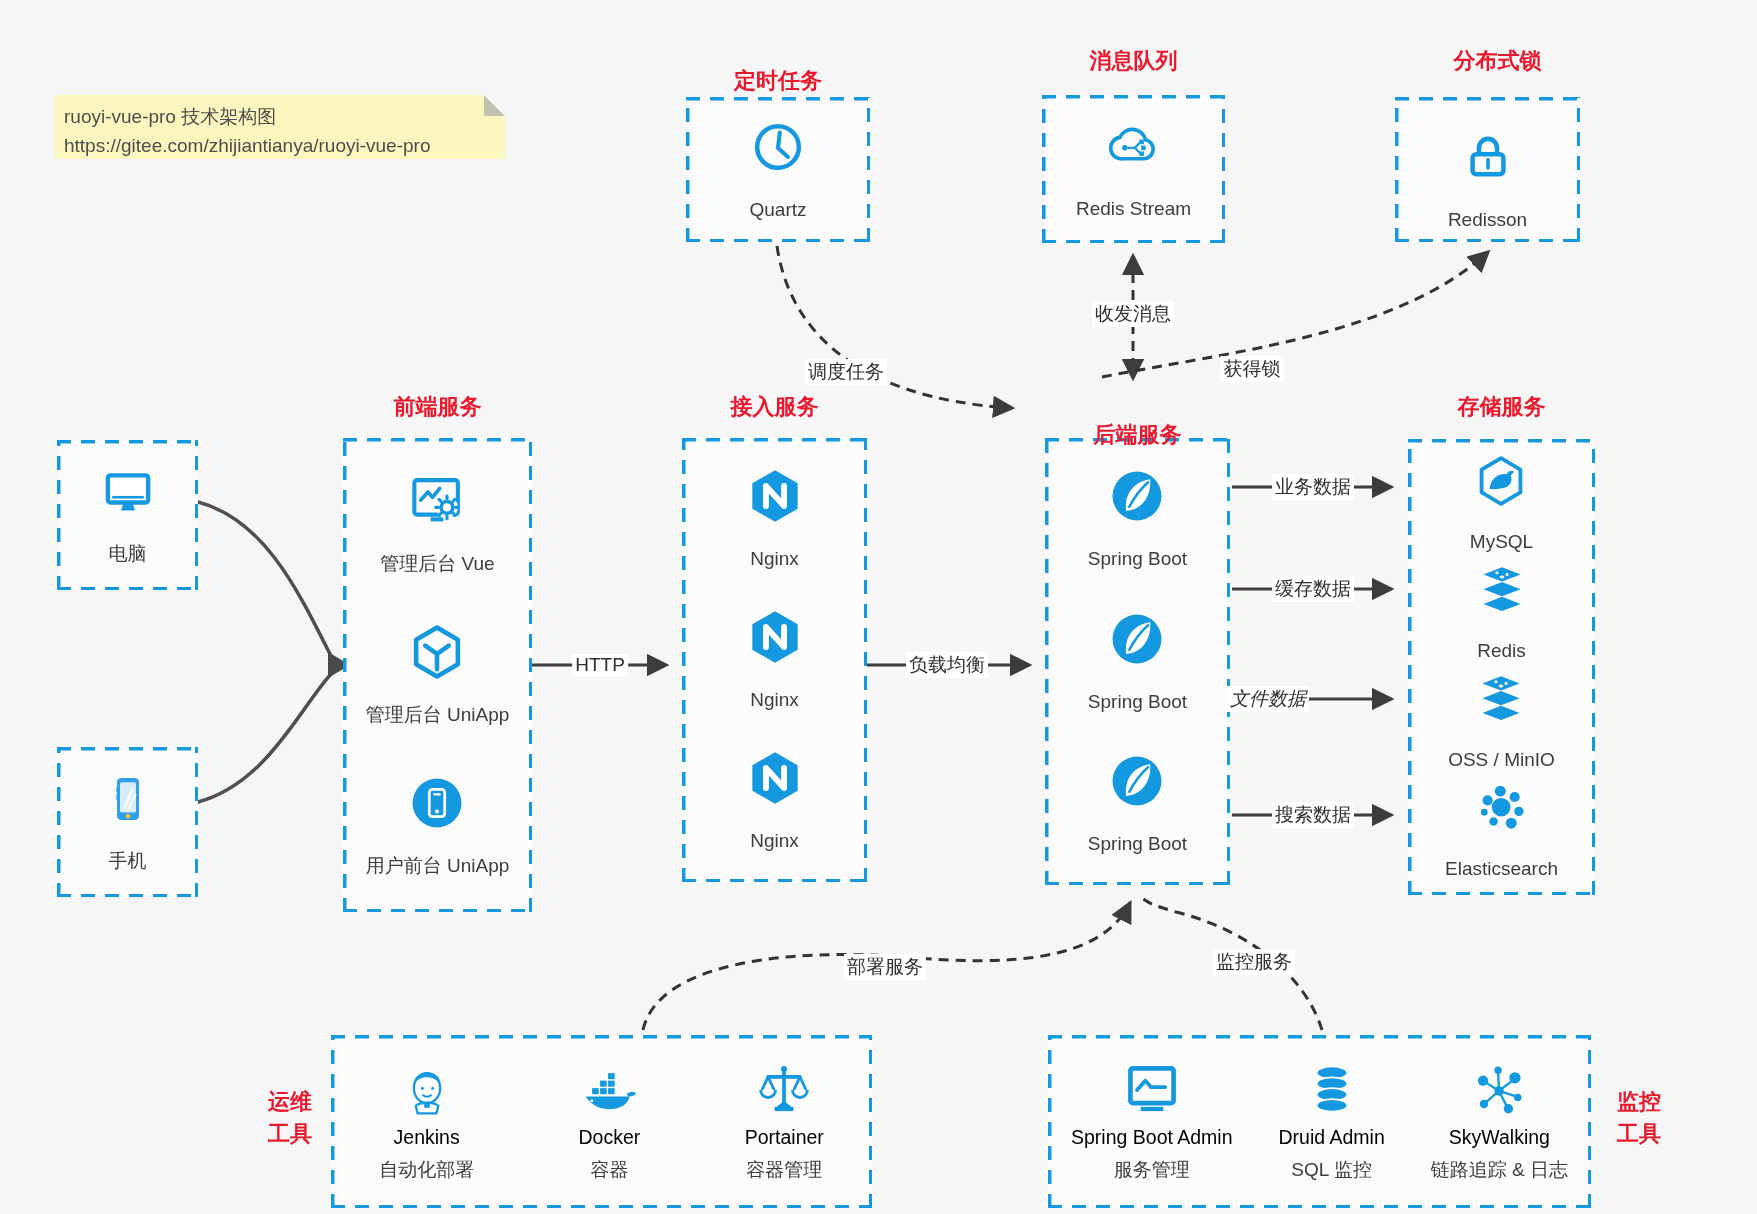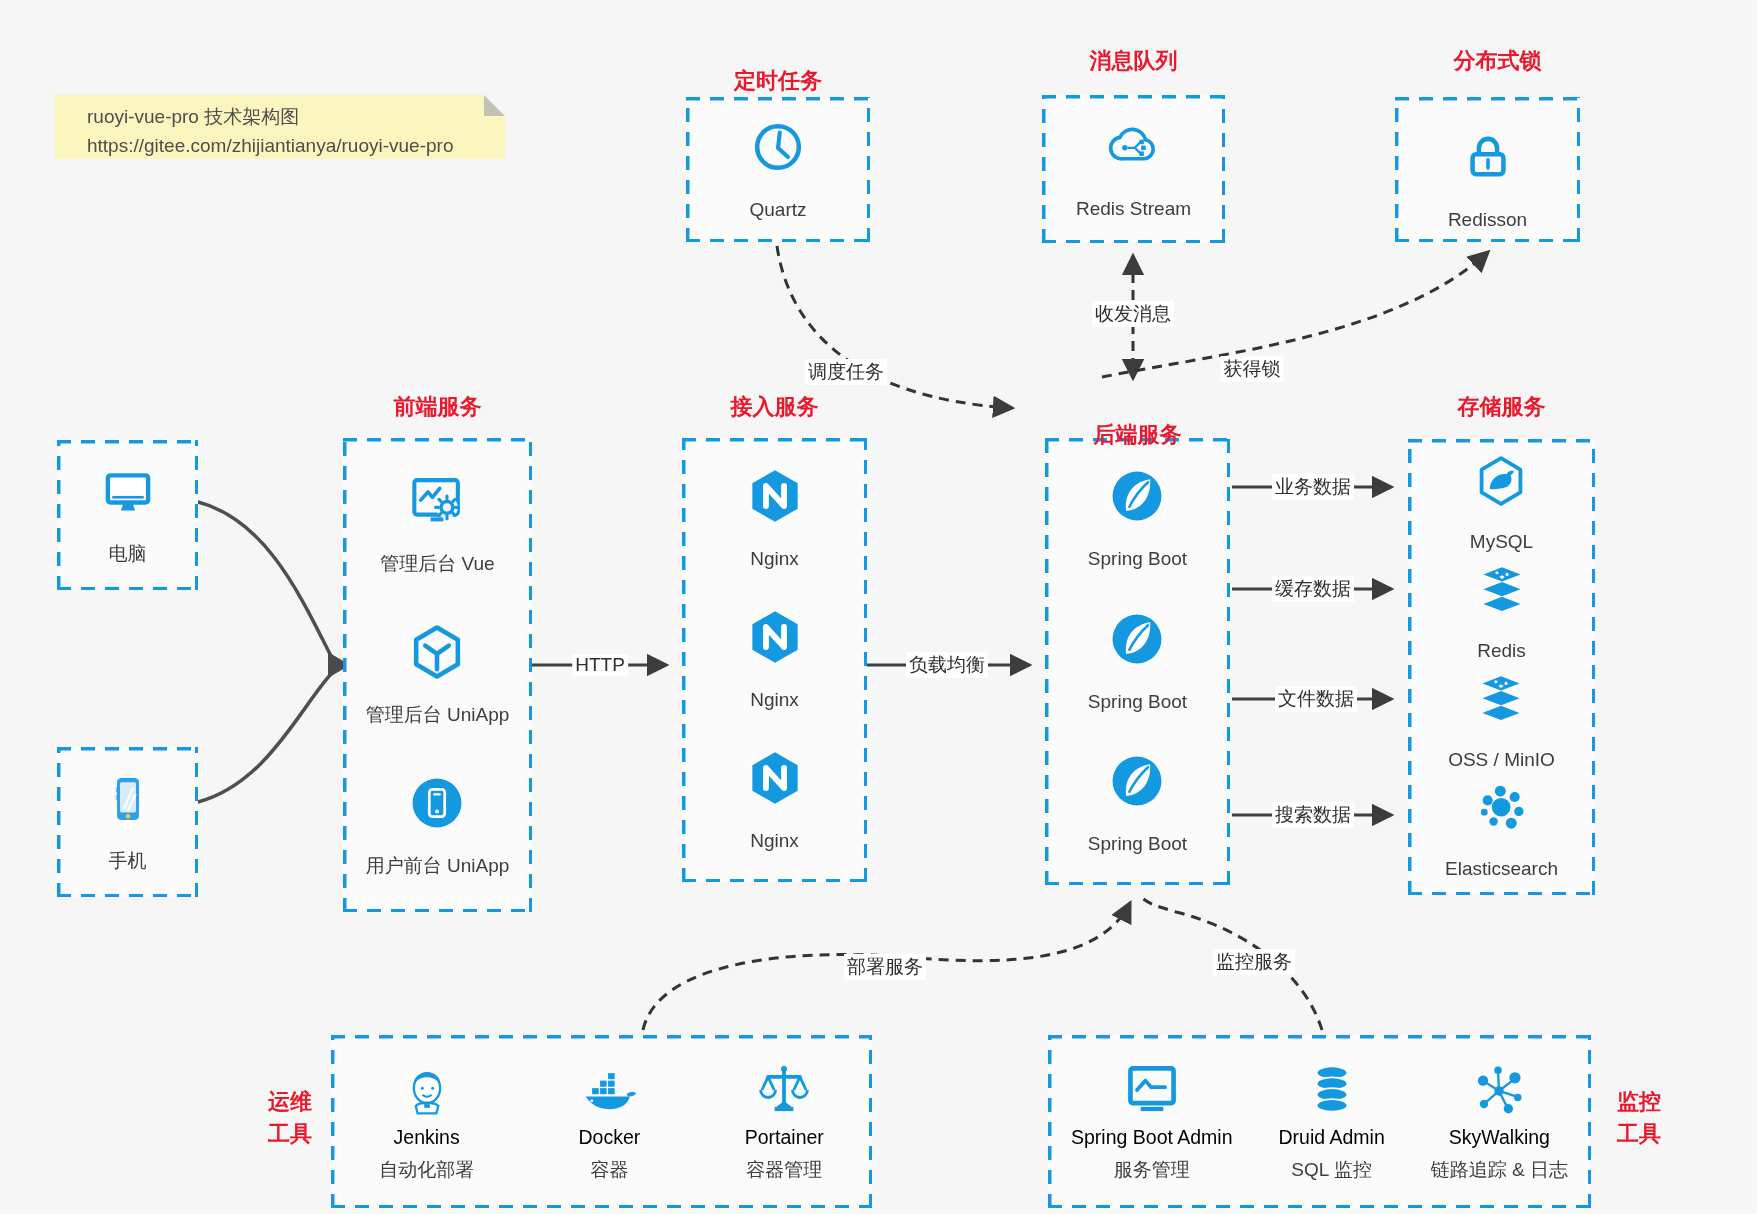--- a/index.html
+++ b/index.html
@@ -22,21 +22,21 @@
   .item{display:flex;flex-direction:column;align-items:center;gap:22px;}
   .item .label{font-size:19px;color:var(--ink);white-space:nowrap;line-height:1.25;}
   .tool .label{font-size:19.5px;}
   .tool .sub{font-size:19px;color:var(--ink);margin-top:2px;white-space:nowrap;}
   .tool{text-align:center;display:flex;flex-direction:column;align-items:center;gap:6px;}
   .red-title{position:absolute;z-index:3;color:var(--red);font-weight:bold;font-size:22px;text-align:center;white-space:nowrap;}
   .side-title{line-height:1.45;}
   .edge-label{position:absolute;z-index:3;font-size:19px;color:#2e2e2e;background:#fff;padding:0 3px;
     white-space:nowrap;transform:translate(-50%,-50%);}
   .note{position:absolute;left:55px;top:95px;width:450px;height:64px;z-index:3;background:#fbf6bd;
-    padding:7px 32px;box-sizing:border-box;font-size:19px;color:#4e4e4e;line-height:1.55;}
+    padding:7px 9px;box-sizing:border-box;font-size:19px;color:#4e4e4e;line-height:1.55;}
   .note::before{content:"";position:absolute;right:0;top:0;width:0;height:0;
     border-bottom:21px solid #c2c2b0;border-right:21px solid transparent;}
   .note::after{content:"";position:absolute;right:0;top:0;width:0;height:0;
     border-top:21px solid #f6f6f6;border-left:21px solid transparent;}
   .ic{display:block;}
 </style>
 </head>
 <body>
 
 <div class="canvas">
@@ -369,21 +369,21 @@
       </svg>
       <div class="label">SkyWalking</div>
       <div class="sub">链路追踪 &amp; 日志</div>
     </div>
   </div>
 
   <div class="edge-label" style="left:600px;top:665px;">HTTP</div>
   <div class="edge-label" style="left:947px;top:665px;">负载均衡</div>
   <div class="edge-label" style="left:1313px;top:487px;">业务数据</div>
   <div class="edge-label" style="left:1313px;top:589px;">缓存数据</div>
-  <div class="edge-label" style="left:1316px;top:699px;">文件数据</div>
+  <div class="edge-label" style="left:1268px;top:699px;font-style:italic;">文件数据</div>
   <div class="edge-label" style="left:1313px;top:815px;">搜索数据</div>
   <div class="edge-label" style="left:846px;top:372px;">调度任务</div>
   <div class="edge-label" style="left:1133px;top:314px;">收发消息</div>
   <div class="edge-label" style="left:1252px;top:369px;">获得锁</div>
   <div class="edge-label" style="left:885px;top:967px;text-align:center;">部署服务</div>
   <div class="edge-label" style="left:1254px;top:962px;">监控服务</div>
 
 </div>
 
 </body></html>

